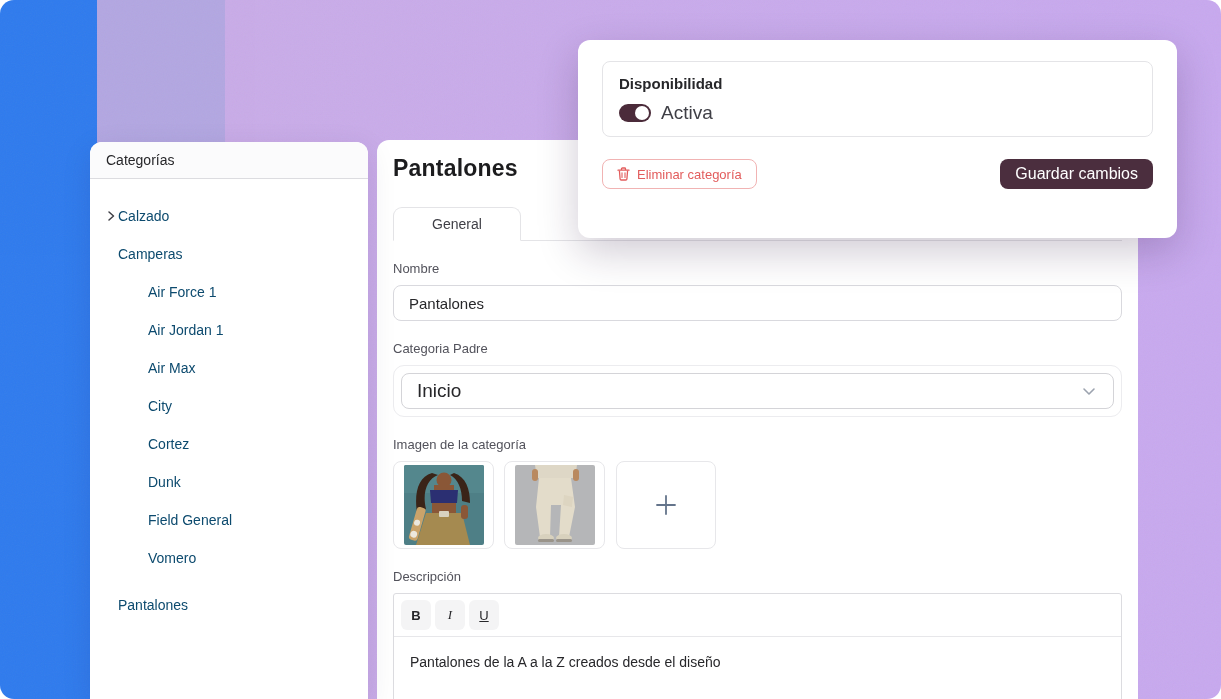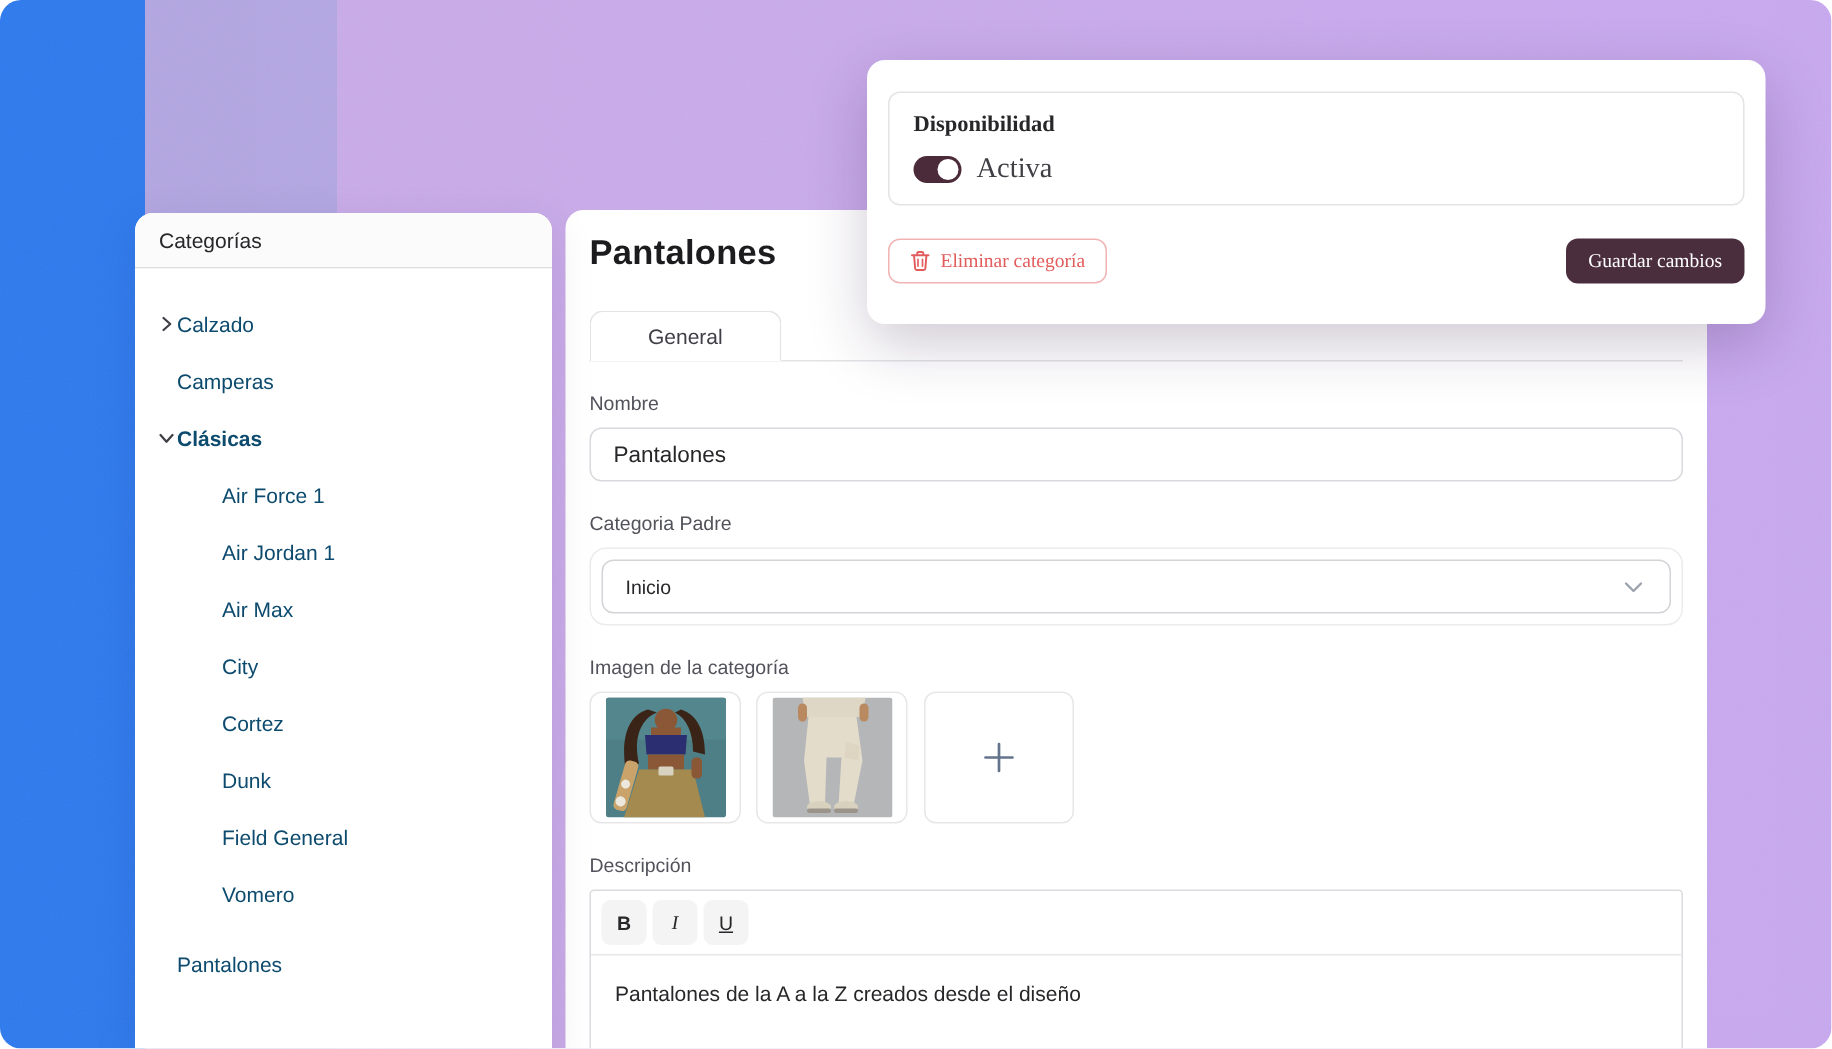--- a/index.html
+++ b/index.html
@@ -57,21 +57,21 @@
     width:100%; height:36px; border:1px solid #d9d9de; border-radius:8px;
     padding:0 15px; font-size:15px; color:#27272a; background:#fff;
     font-family:inherit; outline:none;
   }
   .select-wrap {
     border:1px solid #ececef; border-radius:11px; padding:7px; background:#fff;
   }
   .select {
     height:36px; border:1px solid #d4d4d8; border-radius:8px;
     display:flex; align-items:center; justify-content:space-between;
-    padding:0 15px; font-size:13px; color:#27272a; cursor:pointer; background:#fff;
+    padding:0 15px; font-size:19px; color:#27272a; cursor:pointer; background:#fff;
   }
   .thumb-row { display:flex; gap:10px; margin-top:0; }
   .thumb-card {
     width:101px; height:88px; border:1px solid #e7e7ea; border-radius:8px;
     background:#fff; display:flex; align-items:center; justify-content:center;
   }
   .thumb-card svg { border-radius:2px; }
   .add-card {
     width:100px; height:88px; border:1px solid #e7e7ea; border-radius:8px;
     background:#fff; display:flex; align-items:center; justify-content:center;
@@ -88,25 +88,24 @@
     font-size:13px; color:#27272a; cursor:pointer; font-family:inherit;
     display:flex; align-items:center; justify-content:center;
   }
   .fmt-btn.b { font-weight:700; }
   .fmt-btn.i { font-style:italic; font-family:"Liberation Serif","DejaVu Serif",serif; }
   .fmt-btn.u { text-decoration:underline; }
   .editor-body { padding:17px 16px; font-size:14px; color:#27272a; }
 
   
   .float-card {
-    position:absolute; left:578px; top:40px; width:599px; height:176px;
+    position:absolute; left:578px; top:40px; width:599px; height:198px;
     background:#fff; border-radius:12px; z-index:3;
     box-shadow:0 14px 40px rgba(40,20,60,.22);
-    padding:21px 14px 18px;
-    font-family:Liberation Serif, serif;
+    padding:21px 24px 18px;
   }
   .avail-box {
     border:1px solid #e4e4e7; border-radius:8px; height:76px;
     padding:13px 16px;
   }
   .avail-title { font-size:15px; font-weight:700; color:#27272a; }
   .toggle-row { display:flex; align-items:center; gap:10px; margin-top:10px; cursor:pointer; }
   .toggle {
     width:32px; height:18px; border-radius:10px; background:#4b2b3a; position:relative;
   }
@@ -117,21 +116,21 @@
   .toggle-label { font-size:19px; color:#3f3f46; }
   .card-footer { display:flex; justify-content:space-between; margin-top:22px; }
   .danger-btn {
     display:flex; align-items:center; gap:7px;
     border:1px solid #f1b3b3; background:#fff; color:#e25c5c;
     border-radius:8px; padding:0 14px; height:30px; font-size:13px; cursor:pointer;
     font-family:inherit;
   }
   .save-btn {
     border:none; background:#4b2e3e; color:#fff; border-radius:8px;
-    padding:0 15px; height:30px; font-size:13px; cursor:pointer; font-family:inherit;margin-left:48px;
+    padding:0 15px; height:30px; font-size:16px; cursor:pointer; font-family:inherit;margin-left:48px;
   }
 </style>
 </head>
 <body>
 
 <div class="page">
   <svg class="noise" width="1221" height="699">
     <filter id="n">
         <feTurbulence type="fractalNoise" baseFrequency="0.9" numOctaves="2"></feTurbulence>
       </filter>
@@ -144,28 +143,20 @@
         <div class="tree-item">
           <span class="chev">
             <svg width="16" height="16" viewBox="0 0 16 16">
               <polyline points="6,4 10.5,8 6,12" fill="none" stroke="#3f3f46" stroke-width="1.5" stroke-linecap="round" stroke-linejoin="round"></polyline>
             </svg>
           </span>
           <span class="lbl lv0">Calzado</span>
         </div>
         <div class="tree-item">
           <span class="lbl lv0">Camperas</span>
-        </div>
-        <div class="tree-item bold">
-          <span class="chev">
-            <svg width="16" height="16" viewBox="0 0 16 16">
-              <polyline points="4,6 8,10.5 12,6" fill="none" stroke="#3f3f46" stroke-width="1.5" stroke-linecap="round" stroke-linejoin="round"></polyline>
-            </svg>
-          </span>
-          <span class="lbl lv0">Clásicas</span>
         </div>
         <div class="tree-item">
           <span class="lbl lv1">Air Force 1</span>
         </div>
         <div class="tree-item">
           <span class="lbl lv1">Air Jordan 1</span>
         </div>
         <div class="tree-item">
           <span class="lbl lv1">Air Max</span>
         </div>

